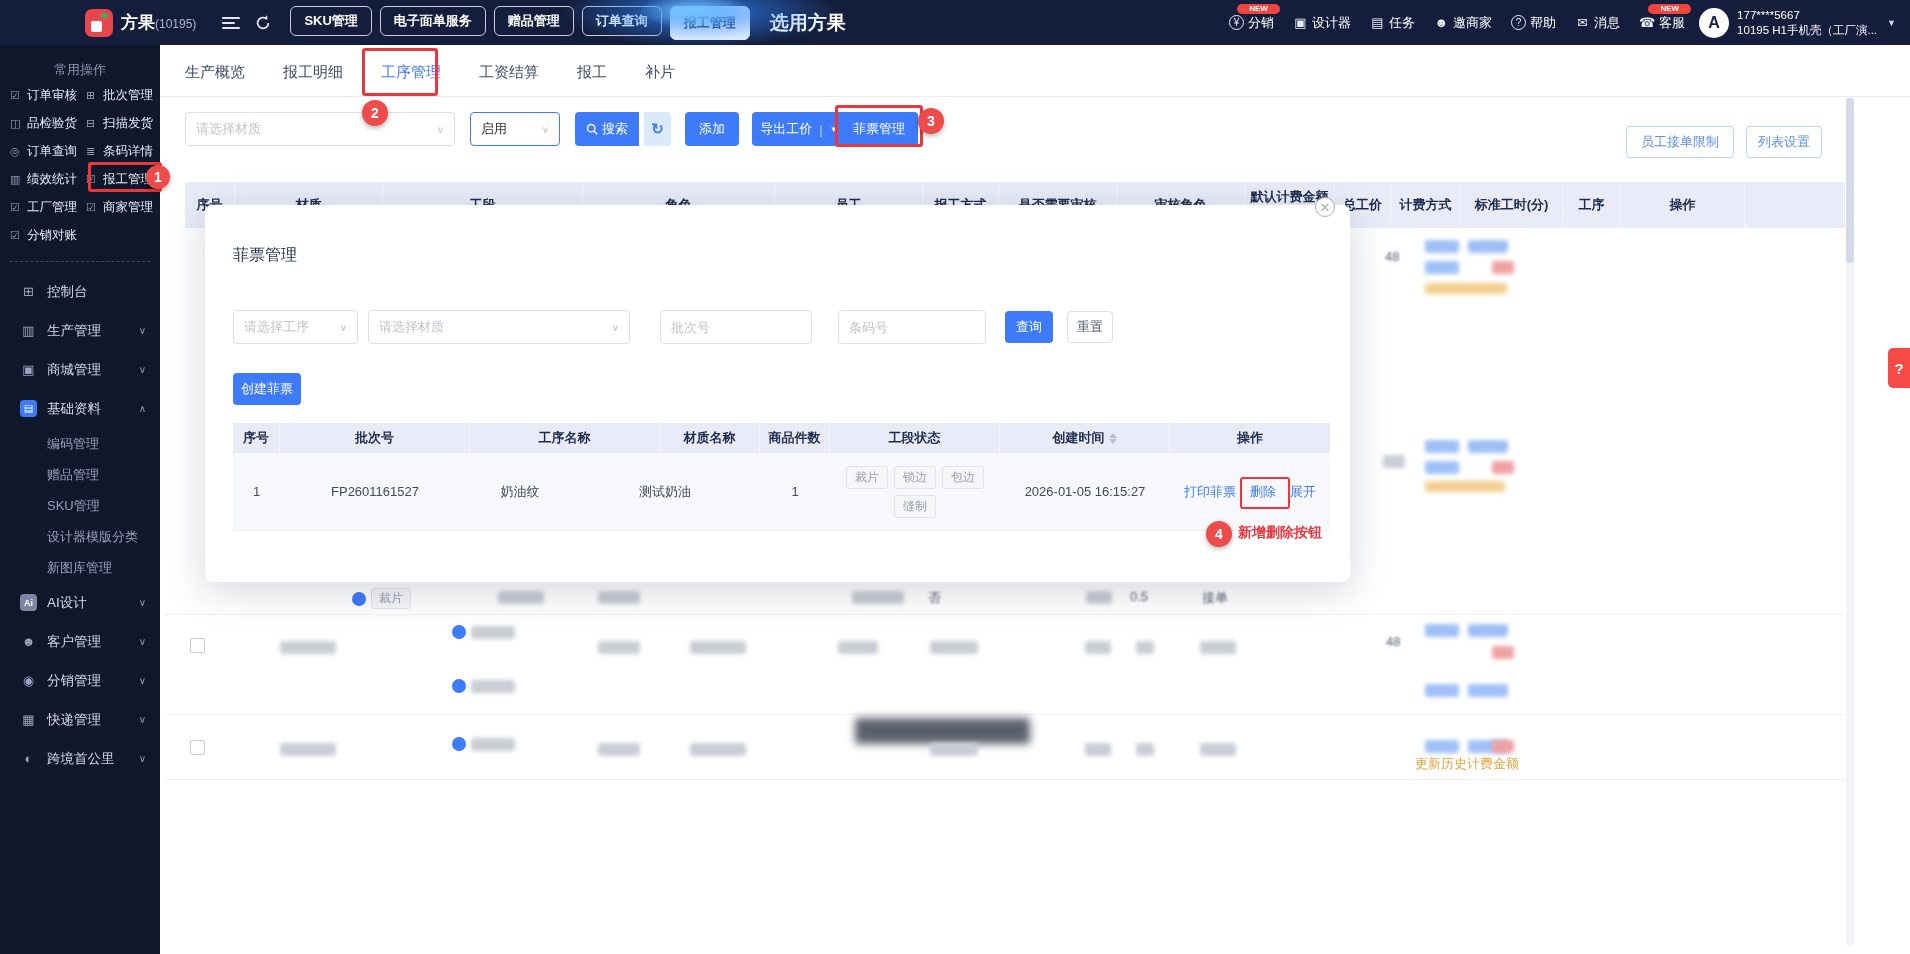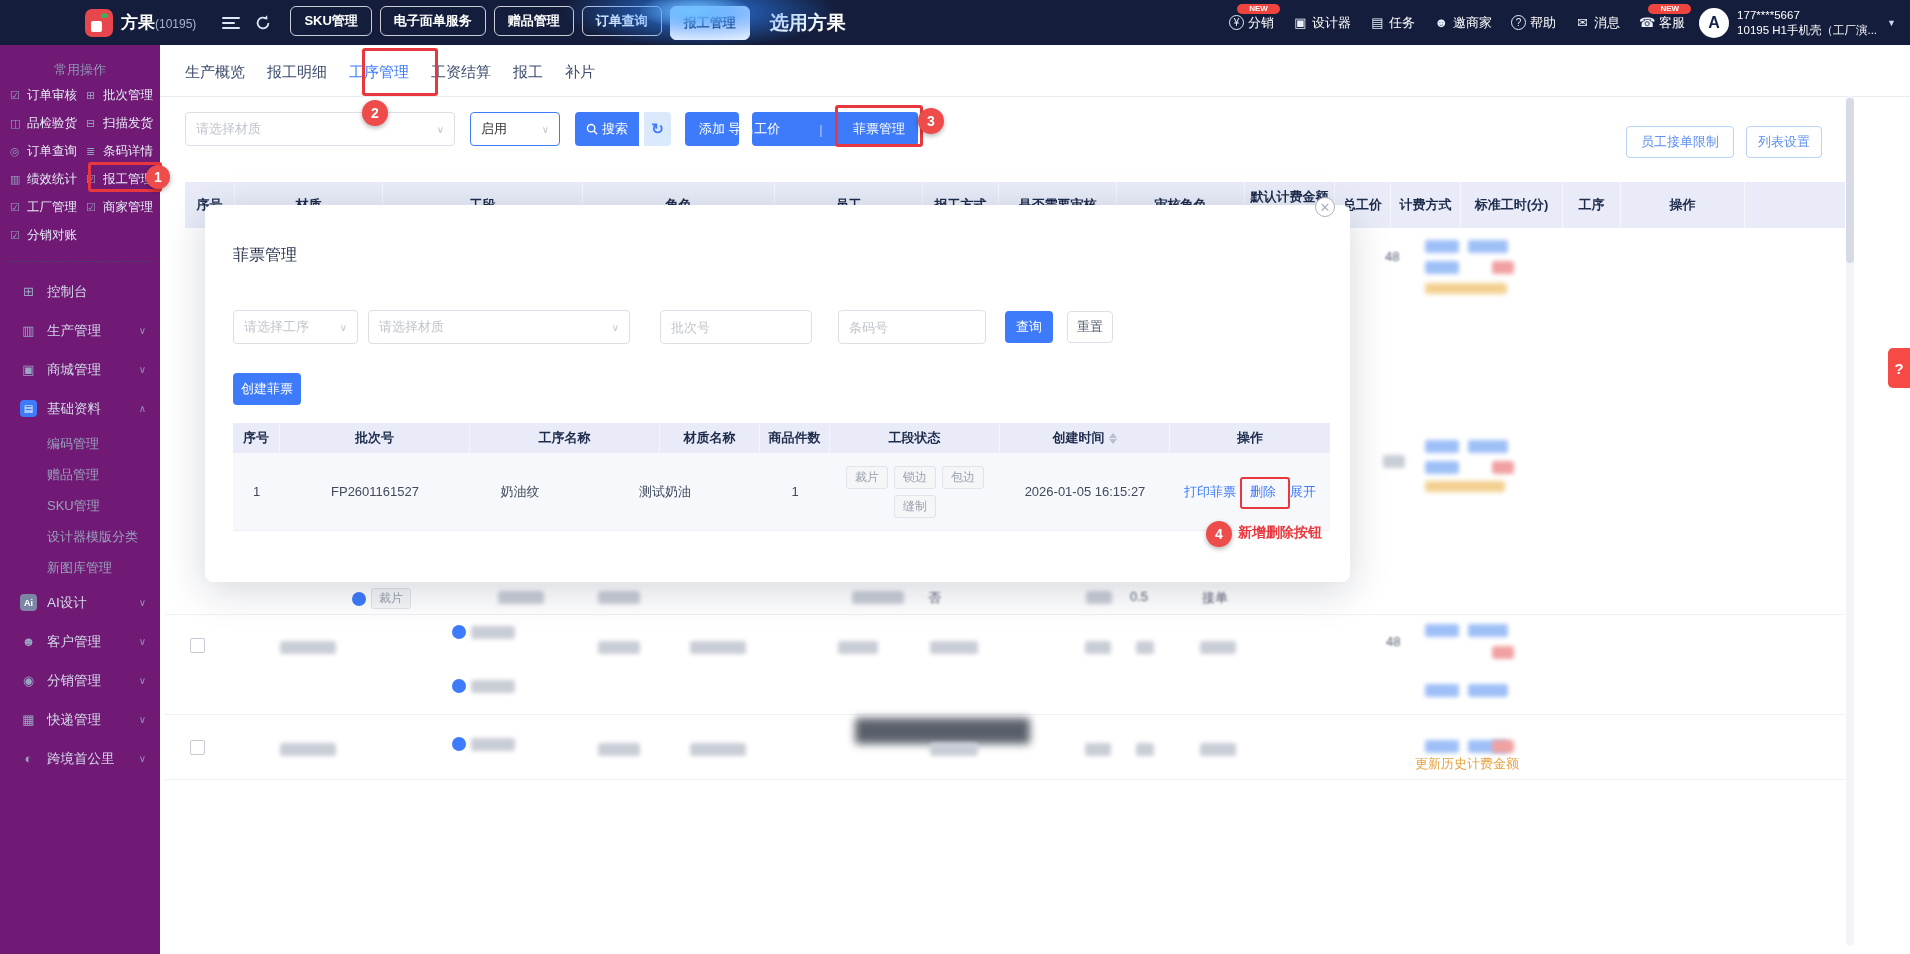--- a/index.html
+++ b/index.html
@@ -27,35 +27,35 @@
   .hicon{position:relative;display:flex;align-items:center;gap:4px;color:#fff;font-size:13px;cursor:pointer;white-space:nowrap;}
   .hicon .glyph{font-size:13px;color:#e8edf8;display:inline-flex;align-items:center;justify-content:center;min-width:15px;}
   .glyph.circ{width:15px;height:15px;border:1px solid #e8edf8;border-radius:50%;font-size:10px;}
   .newbadge{position:absolute;top:-10px;right:-6px;background:#f0443e;color:#fff;font-size:8px;font-weight:bold;padding:1px 12px;border-radius:7px;line-height:1.1;}
   .huser{display:flex;align-items:center;gap:8px;margin-right:10px;}
   .avatar{width:30px;height:30px;border-radius:50%;background:#fff;display:flex;align-items:center;justify-content:center;color:#17224a;font-size:16px;font-weight:bold;}
   .uinfo{display:flex;flex-direction:column;color:#fff;font-size:11.5px;line-height:1.3;max-width:150px;}
   .uinfo span{white-space:nowrap;overflow:hidden;}
   .hcaret{color:#cfd6ea;font-size:9px;margin-right:14px;cursor:pointer;}
   
-  .sidebar{position:absolute;left:0;top:45px;width:160px;bottom:0;background:#701a75;z-index:20;overflow:hidden;}
+  .sidebar{position:absolute;left:0;top:45px;width:160px;bottom:0;background:#0f172a;z-index:20;overflow:hidden;}
   .sb-title{margin-top:12px;text-align:center;color:#8e97b3;font-size:13px;height:26px;line-height:26px;}
   .qgrid{display:grid;grid-template-columns:76px 74px;padding-left:10px;row-gap:11px;margin-top:4px;}
   .ql{display:flex;align-items:center;gap:4px;color:#e6eaf5;font-size:12.5px;cursor:pointer;white-space:nowrap;height:17px;}
   .ql .qi{color:#96a0bd;font-size:11px;width:13px;display:inline-block;}
   .sb-div{margin:17px 10px 10px 10px;border-top:1px dashed #3a4668;}
   .menu-item{height:39px;display:flex;align-items:center;padding:0 14px 0 20px;color:#d4daea;font-size:13.5px;cursor:pointer;}
   .menu-item .mi{width:17px;height:17px;margin-right:10px;display:inline-flex;align-items:center;justify-content:center;color:#9aa5c4;font-size:13px;border-radius:4px;flex:0 0 auto;}
   .menu-item .mi.blue{background:#3e7bfa;color:#fff;font-size:10px;}
   .menu-item .mi.ai{background:#7d87a5;color:#fff;font-size:9px;font-weight:bold;border-radius:4px;}
   .menu-item .chev{margin-left:auto;color:#8d96b0;font-size:10px;}
   .submenu .sub-item{height:31px;display:flex;align-items:center;padding-left:47px;color:#98a1ba;font-size:13px;cursor:pointer;}
   
   .main{position:absolute;left:160px;top:45px;right:0;bottom:0;background:#fff;z-index:1;}
-  .tabs{position:absolute;left:25px;top:4px;height:47px;display:flex;gap:22px;align-items:center;}
+  .tabs{position:absolute;left:25px;top:4px;height:47px;display:flex;gap:38px;align-items:center;}
   .tab{font-size:15px;color:#3c4a6b;cursor:pointer;white-space:nowrap;}
   .tab.active{color:#3e7bfa;}
   .tabline{position:absolute;left:0;right:0;top:51px;height:1px;background:#e9ebf2;}
   .sel{position:absolute;height:34px;border:1px solid #dcdfe6;border-radius:4px;background:#fff;display:flex;align-items:center;padding:0 10px;font-size:13px;color:#c0c4cc;cursor:pointer;}
   .sel .chv{margin-left:auto;color:#c0c4cc;font-size:10px;}
   .sel.filled{color:#333;}
   .sel.focus{border:1px solid #3e7bfa;}
   .btn{position:absolute;height:34px;border:none;border-radius:4px;font-size:13px;display:flex;align-items:center;justify-content:center;cursor:pointer;white-space:nowrap;}
   .btn.blue{background:#3e7bfa;color:#fff;}
   .btn.lightblue{background:#dbe9fd;color:#3e7bfa;font-size:15px;font-weight:bold;}
@@ -311,21 +311,21 @@
     <svg class="mag" viewBox="0 0 14 14">
         <circle cx="6" cy="6" r="4.3" fill="none" stroke="#fff" stroke-width="1.6"></circle>
         <line x1="9.3" y1="9.3" x2="13" y2="13" stroke="#fff" stroke-width="1.6"></line>
       </svg>
     <span>搜索</span>
   </button>
   <button class="btn lightblue" style="left:484px;top:67px;width:27px;border-radius:0 4px 4px 0;">↻</button>
   <button class="btn blue" style="left:525px;top:67px;width:54px;">
       <span>添加</span>
     </button>
-  <button class="btn blue" style="left:592px;top:67px;width:94px;gap:32px;">
+  <button class="btn blue" style="left:592px;top:67px;width:94px;">
     <span>导出工价</span>
       <span class="exp-sep">|</span>
       <span class="exp-caret">▼</span>
   </button>
   <button class="btn blue" style="left:680px;top:67px;width:78px;">
       <span>菲票管理</span>
     </button>
   <button class="btn ghost" style="left:1466px;top:81px;width:108px;">
       <span>员工接单限制</span>
     </button>

